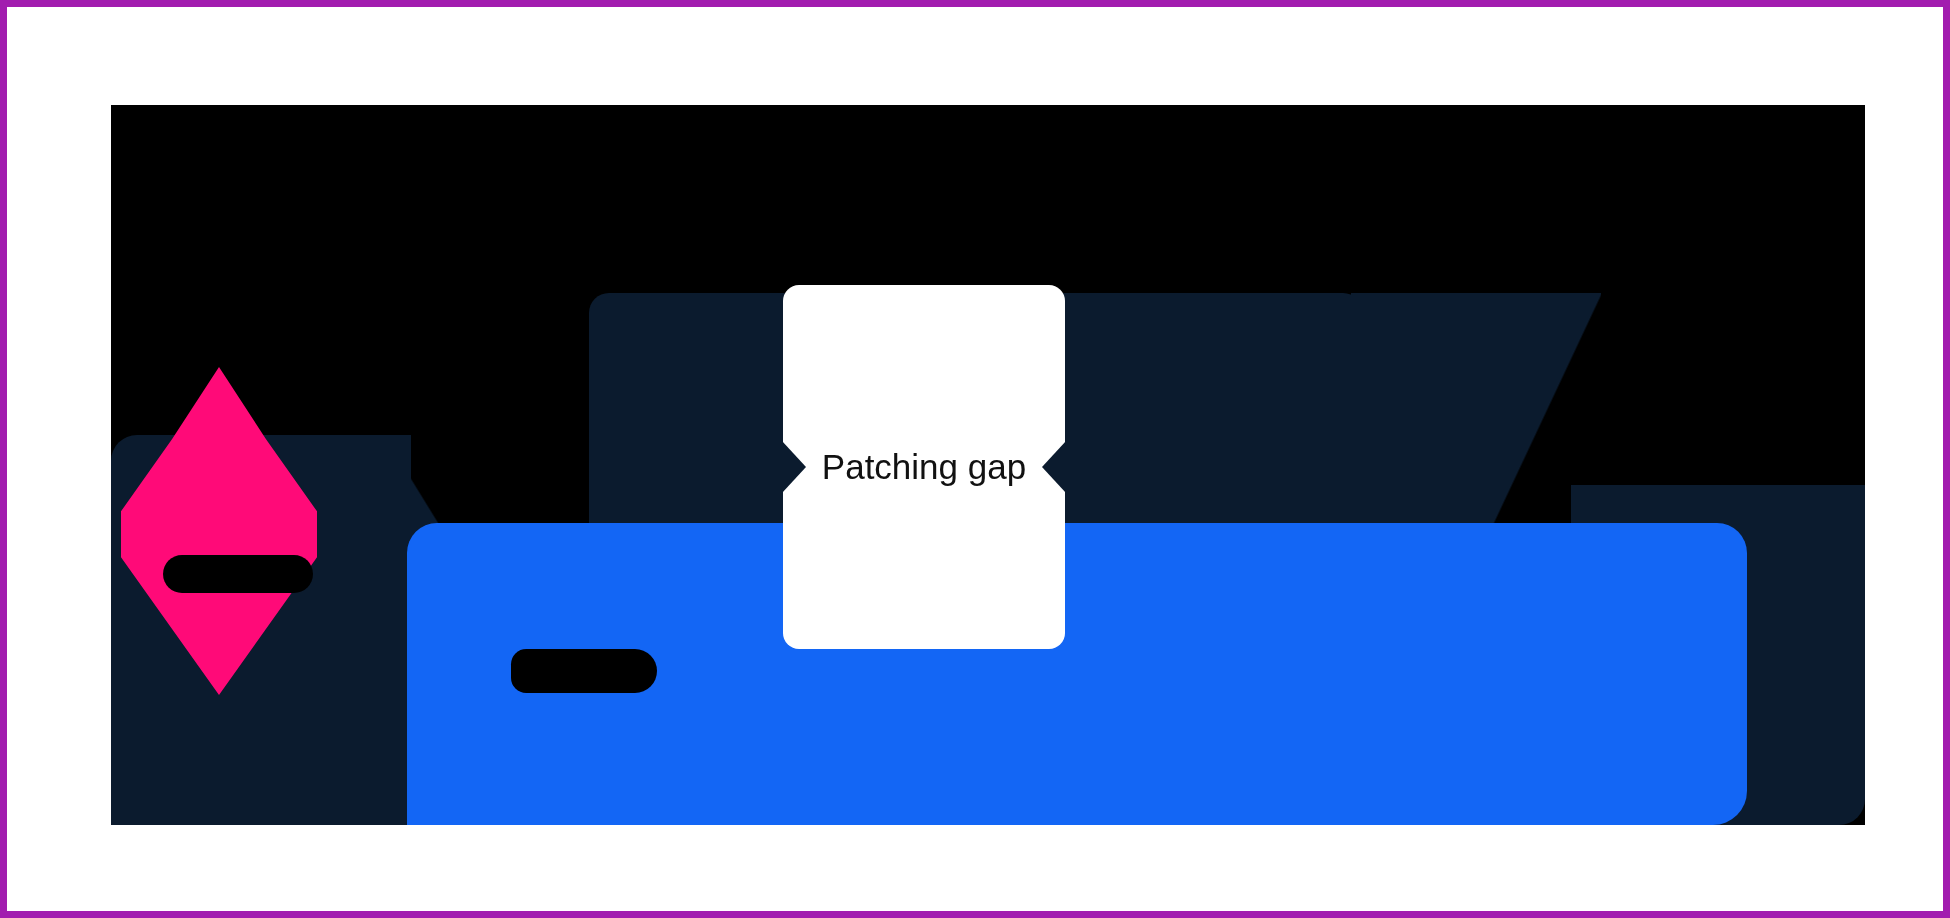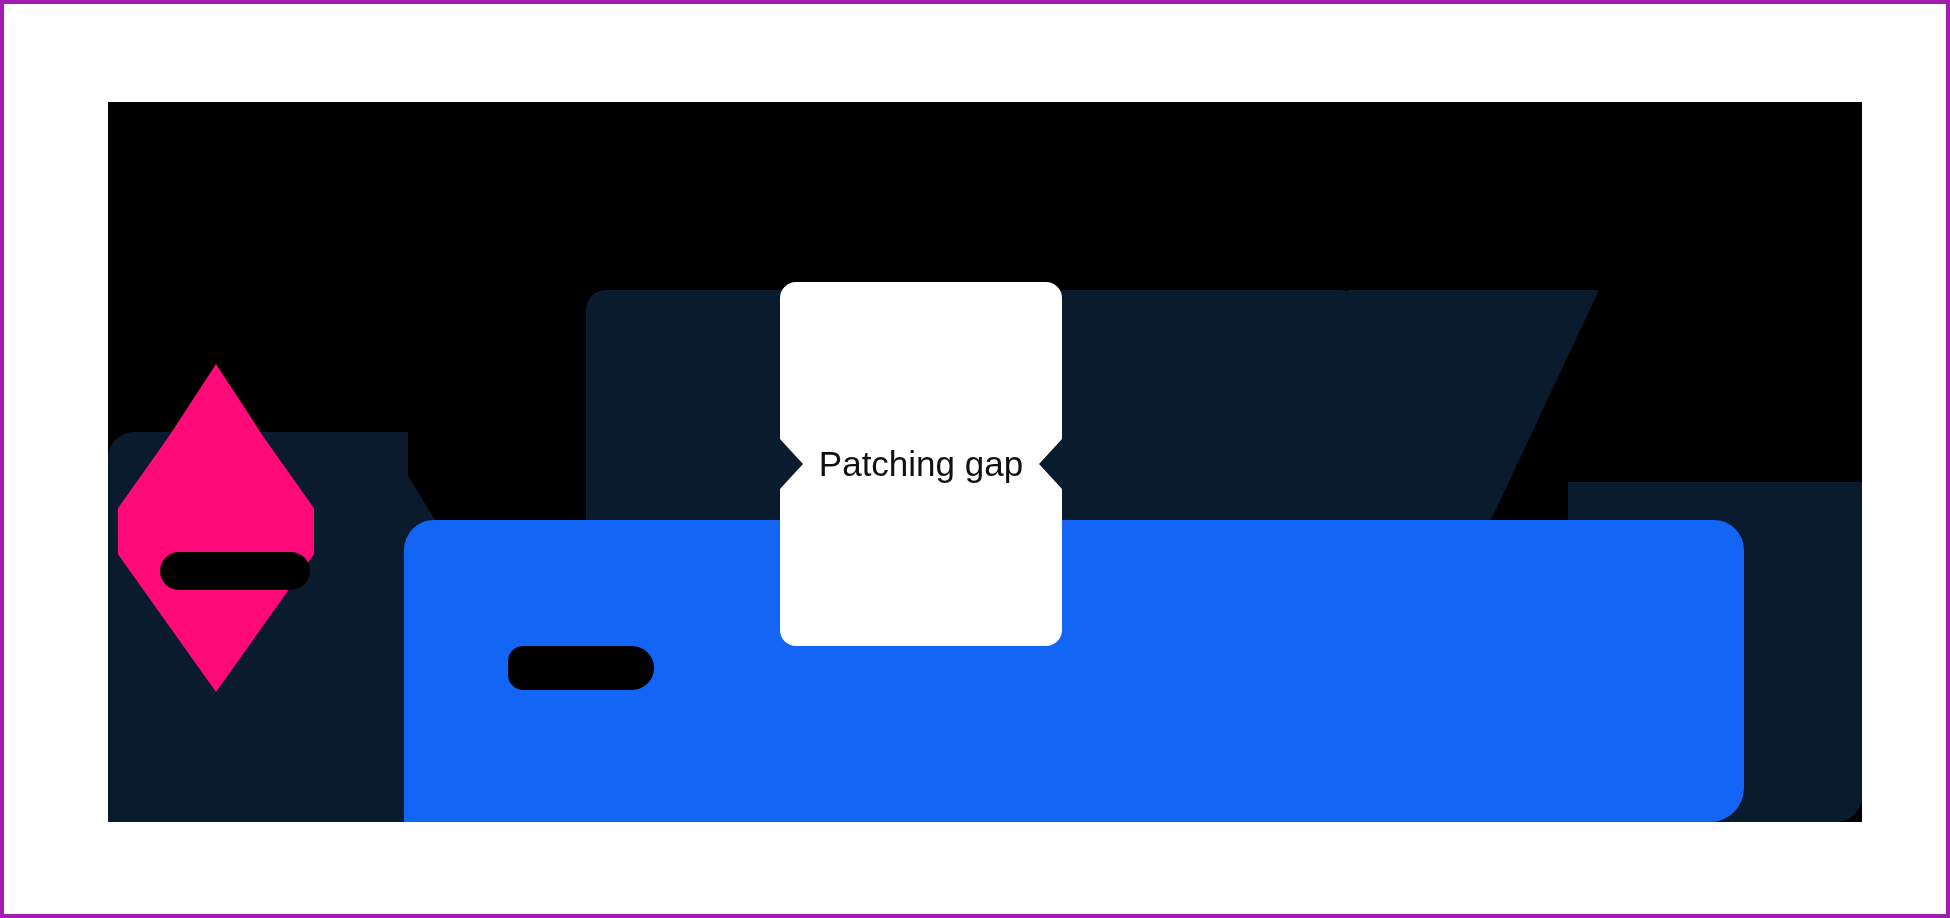--- a/index.html
+++ b/index.html
@@ -15,21 +15,21 @@
   }
 
   
   #figure-frame {
     position: absolute;
     left: 0;
     top: 0;
     width: 1950px;
     height: 918px;
     box-sizing: border-box;
-    border: 4px solid #a21caf;
+    border: 7px solid #a21caf;
     background: #ffffff;
   }
 
   
   #canvas {
     position: absolute;
     left: 104px;
     top: 98px;
     width: 1754px;
     height: 720px;

